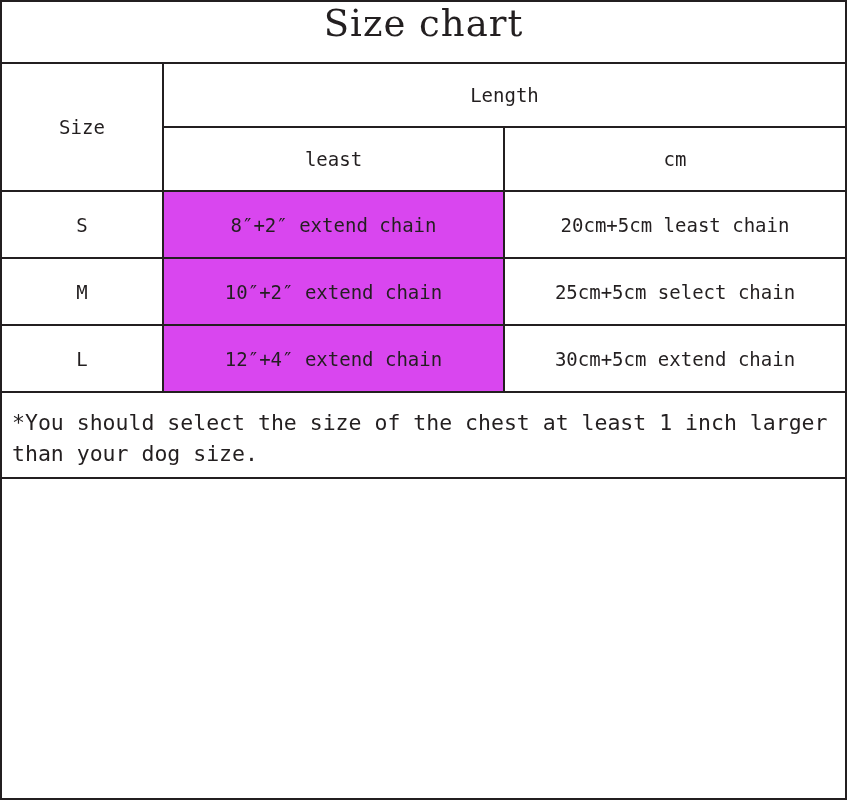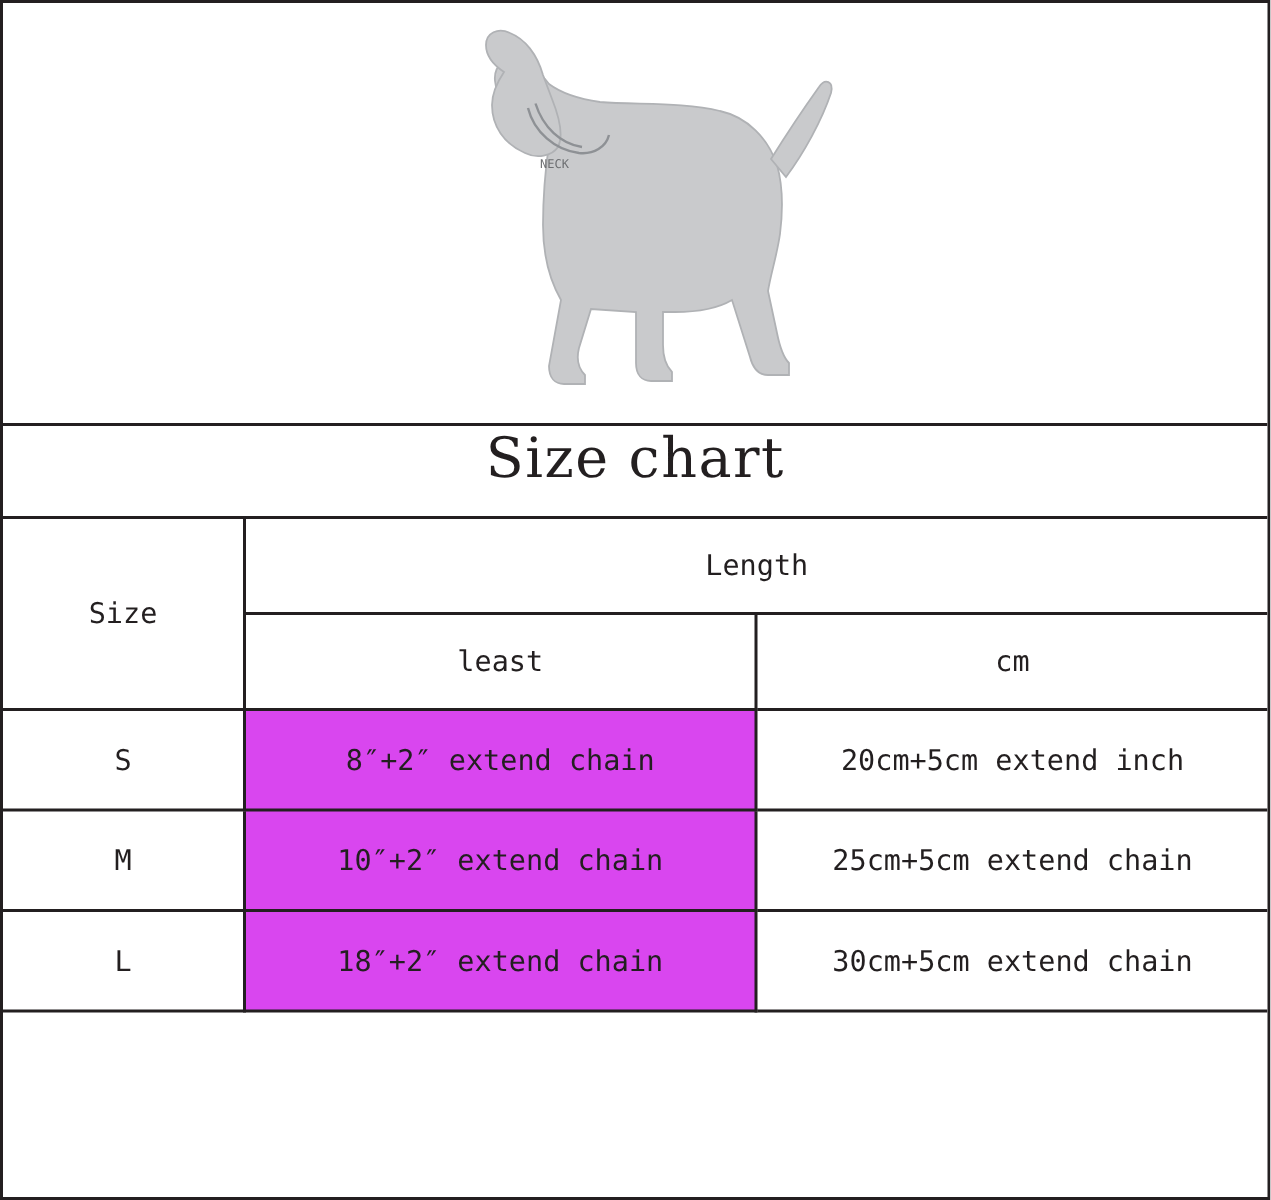--- a/index.html
+++ b/index.html
@@ -101,81 +101,51 @@
   }
   .tail {
     height: 26px;
   }
 </style>
 </head>
 <body>
 
 <div class="page">
 
-  <div class="illus">
-    <svg width="300" height="260" viewBox="0 0 300 260">
-      <g fill="#c9cacc" stroke="#b0b2b5" stroke-width="1.2">
-
-        <path d="M92 86 C70 80 58 64 56 44 C55 34 62 28 72 30 C80 32 86 38 92 46
-                 C100 52 112 56 126 58
-                 C150 60 182 58 206 64
-                 C224 68 238 82 244 100
-                 C248 114 248 130 246 146
-                 C244 160 240 172 238 184
-                 L244 212 C246 222 248 228 252 232 L252 240 L238 240
-                 C232 240 228 236 226 228 L214 190
-                 C204 196 190 198 176 198
-                 L168 198 L168 220 C168 228 170 234 174 238 L174 244 L160 244
-                 C154 244 150 240 150 232 L150 198
-                 L120 196 L112 222 C110 230 112 236 116 240 L116 246 L102 246
-                 C96 246 92 242 92 234 L100 190
-                 C92 176 88 158 88 140 C88 120 90 100 92 86 Z"></path>
-
-        <path d="M240 96 C250 80 262 62 272 48 C276 42 282 44 280 52 C274 70 262 92 250 108 Z"></path>
-
-        <path d="M88 40 C84 26 76 16 66 12 C58 8 50 12 50 20 C50 28 56 34 62 38
-                 C58 44 54 52 54 60 C54 74 62 86 76 92 C84 96 94 94 98 88
-                 C102 80 98 66 94 56 Z"></path>
-      </g>
-
-      <g fill="none" stroke="#8e9195" stroke-width="1.6">
-        <path d="M78 62 C82 78 96 90 112 92 C122 93 130 88 132 80"></path>
-        <path d="M83 59 C88 75 100 86 114 88"></path>
-      </g>
-      <text x="86" y="102" font-family="DejaVu Sans Mono, monospace" font-size="8" fill="#6d6f72">NECK</text>
-    </svg>
-  </div>
 
   <div class="title-row">
     <div class="title">Size chart</div>
   </div>
 
   <table class="size-table">
     <tbody>
         <tr>
       <td class="col-size cell-size" rowspan="2">Size</td>
       <td class="h-length" colspan="2">Length</td>
     </tr>
     <tr>
       <td class="col-inch h-unit">least</td>
       <td class="h-unit">cm</td>
     </tr>
     <tr class="row-data">
       <td class="col-size">S</td>
       <td class="col-inch highlight">8″+2″ extend chain</td>
-      <td>20cm+5cm extend inch</td>
+      <td>20cm+5cm least chain</td>
     </tr>
     <tr class="row-data">
       <td class="col-size">M</td>
       <td class="col-inch highlight">10″+2″ extend chain</td>
-      <td>25cm+5cm extend chain</td>
+      <td>25cm+5cm select chain</td>
     </tr>
     <tr class="row-data">
       <td class="col-size">L</td>
-      <td class="col-inch highlight">18″+2″ extend chain</td>
+      <td class="col-inch highlight">12″+4″ extend chain</td>
       <td>30cm+5cm extend chain</td>
     </tr>
   </tbody>
     </table>
 
+  <div class="note">
+    <p>*You should select the size of the chest at least 1 inch larger than your dog size.</p>
+  </div>
   <div class="tail"></div>
 
 </div>
 
 </body></html>

